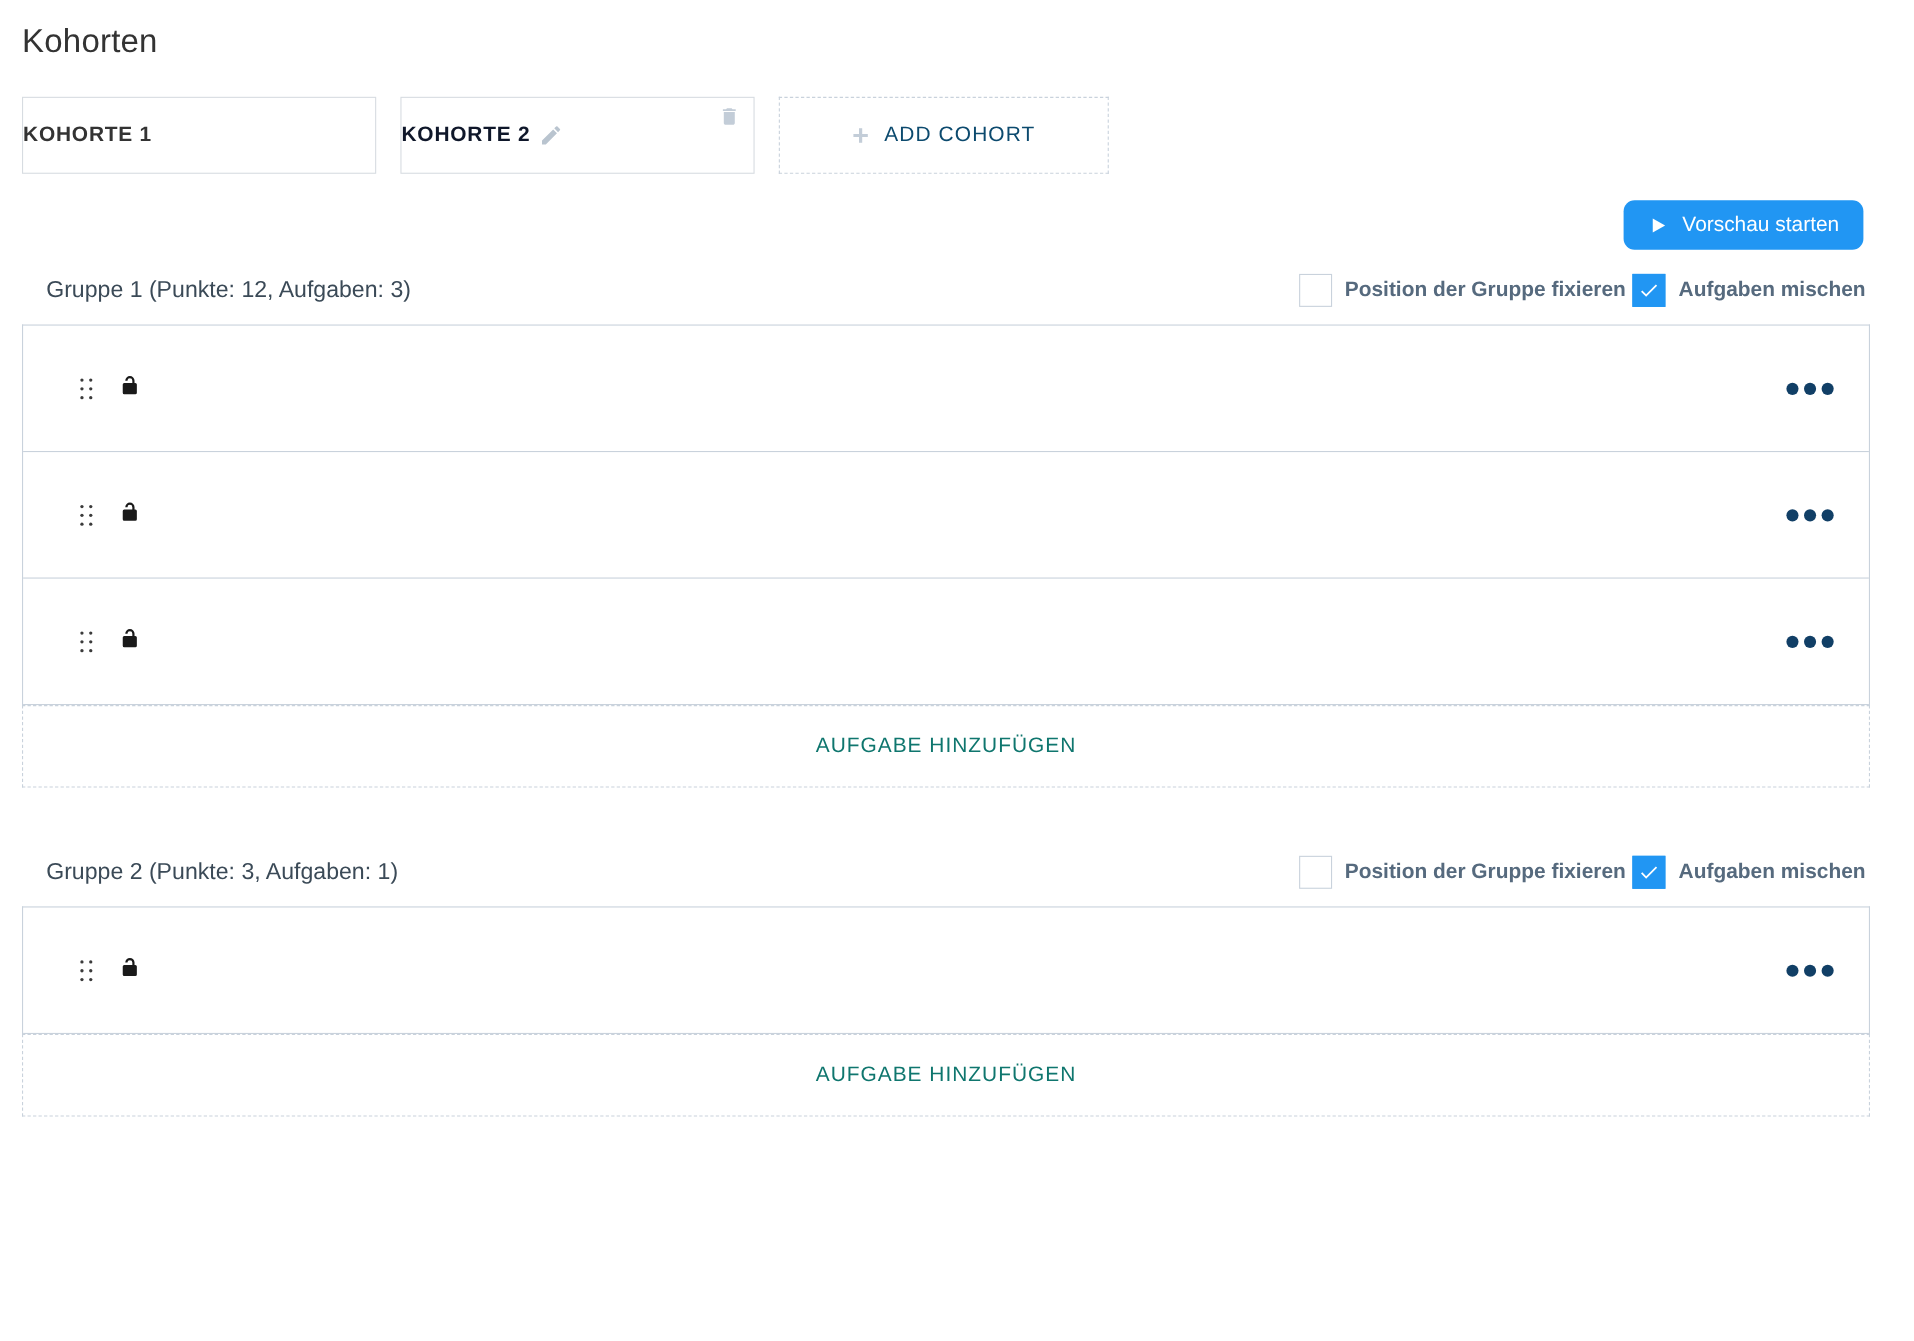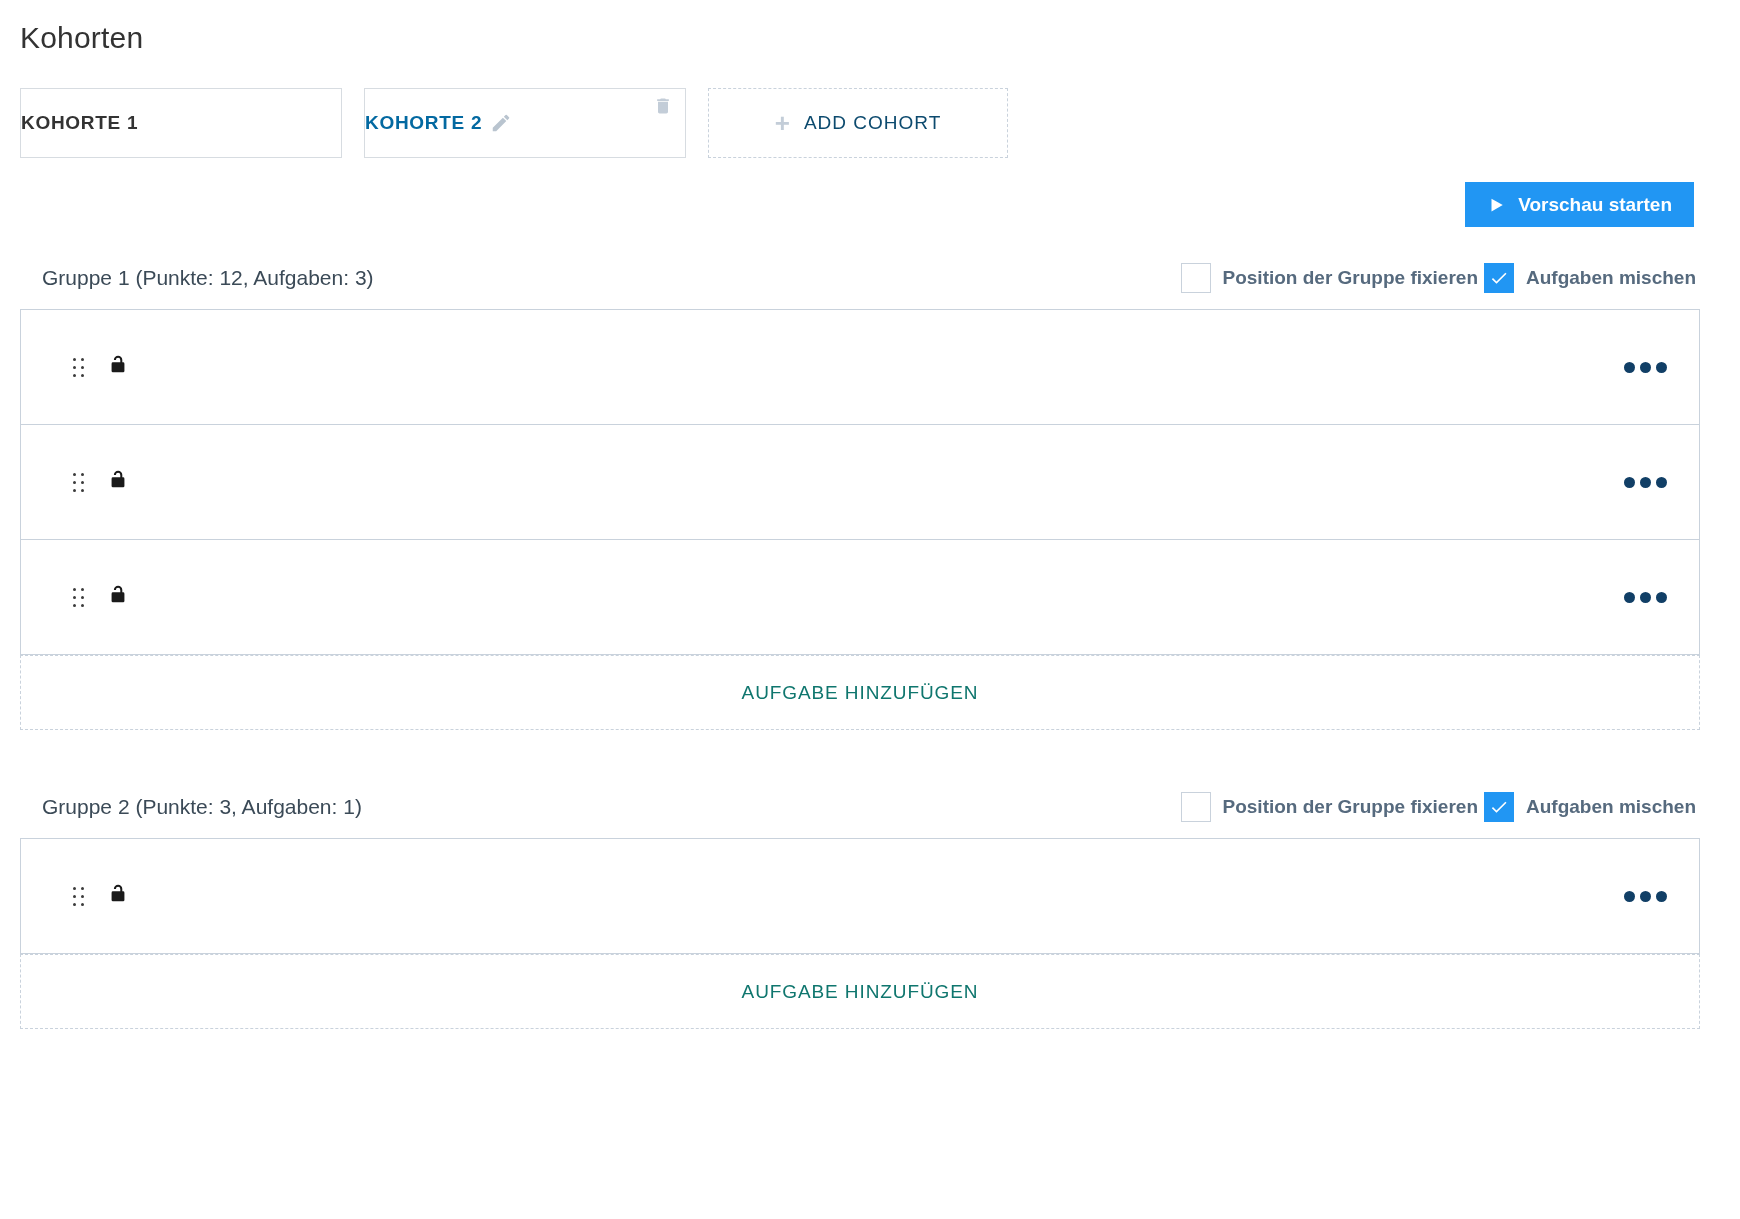--- a/index.html
+++ b/index.html
@@ -54,21 +54,21 @@
     cursor: pointer;
   }
   .cohort-tab .tab-label {
     font-size: 19px;
     font-weight: 700;
     letter-spacing: 0.7px;
     color: #333333;
     text-transform: uppercase;
   }
   .cohort-tab.active .tab-label {
-    color: #0369a1;
+    color: #0f172a;
     font-weight: 700;
   }
   .pencil-icon {
     display: inline-flex;
     margin-left: 8px;
     vertical-align: middle;
   }
   .trash-icon {
     position: absolute;
     top: 6px;
@@ -109,34 +109,34 @@
     gap: 14px;
     margin-top: 24px;
     padding-right: 6px;
   }
   .btn {
     border: none;
     background: #2196f3;
     color: #ffffff;
     font-family: "Liberation Sans", sans-serif;
     font-size: 19px;
-    font-weight: 700;
+    font-weight: 400;
     height: 45px;
     padding: 0 22px;
     display: inline-flex;
     align-items: center;
     gap: 13px;
     cursor: pointer;
-    border-radius: 0;
+    border-radius: 10px;
     white-space: nowrap;
   }
   .btn svg { display: block; }
 
   
-  .group-block { margin-top: 36px; }
+  .group-block { margin-top: 22px; }
   .group-header {
     display: flex;
     align-items: center;
     justify-content: space-between;
     padding: 0 4px 0 22px;
     margin-bottom: 16px;
   }
   .group-title {
     font-size: 21px;
     color: #3b4a57;

